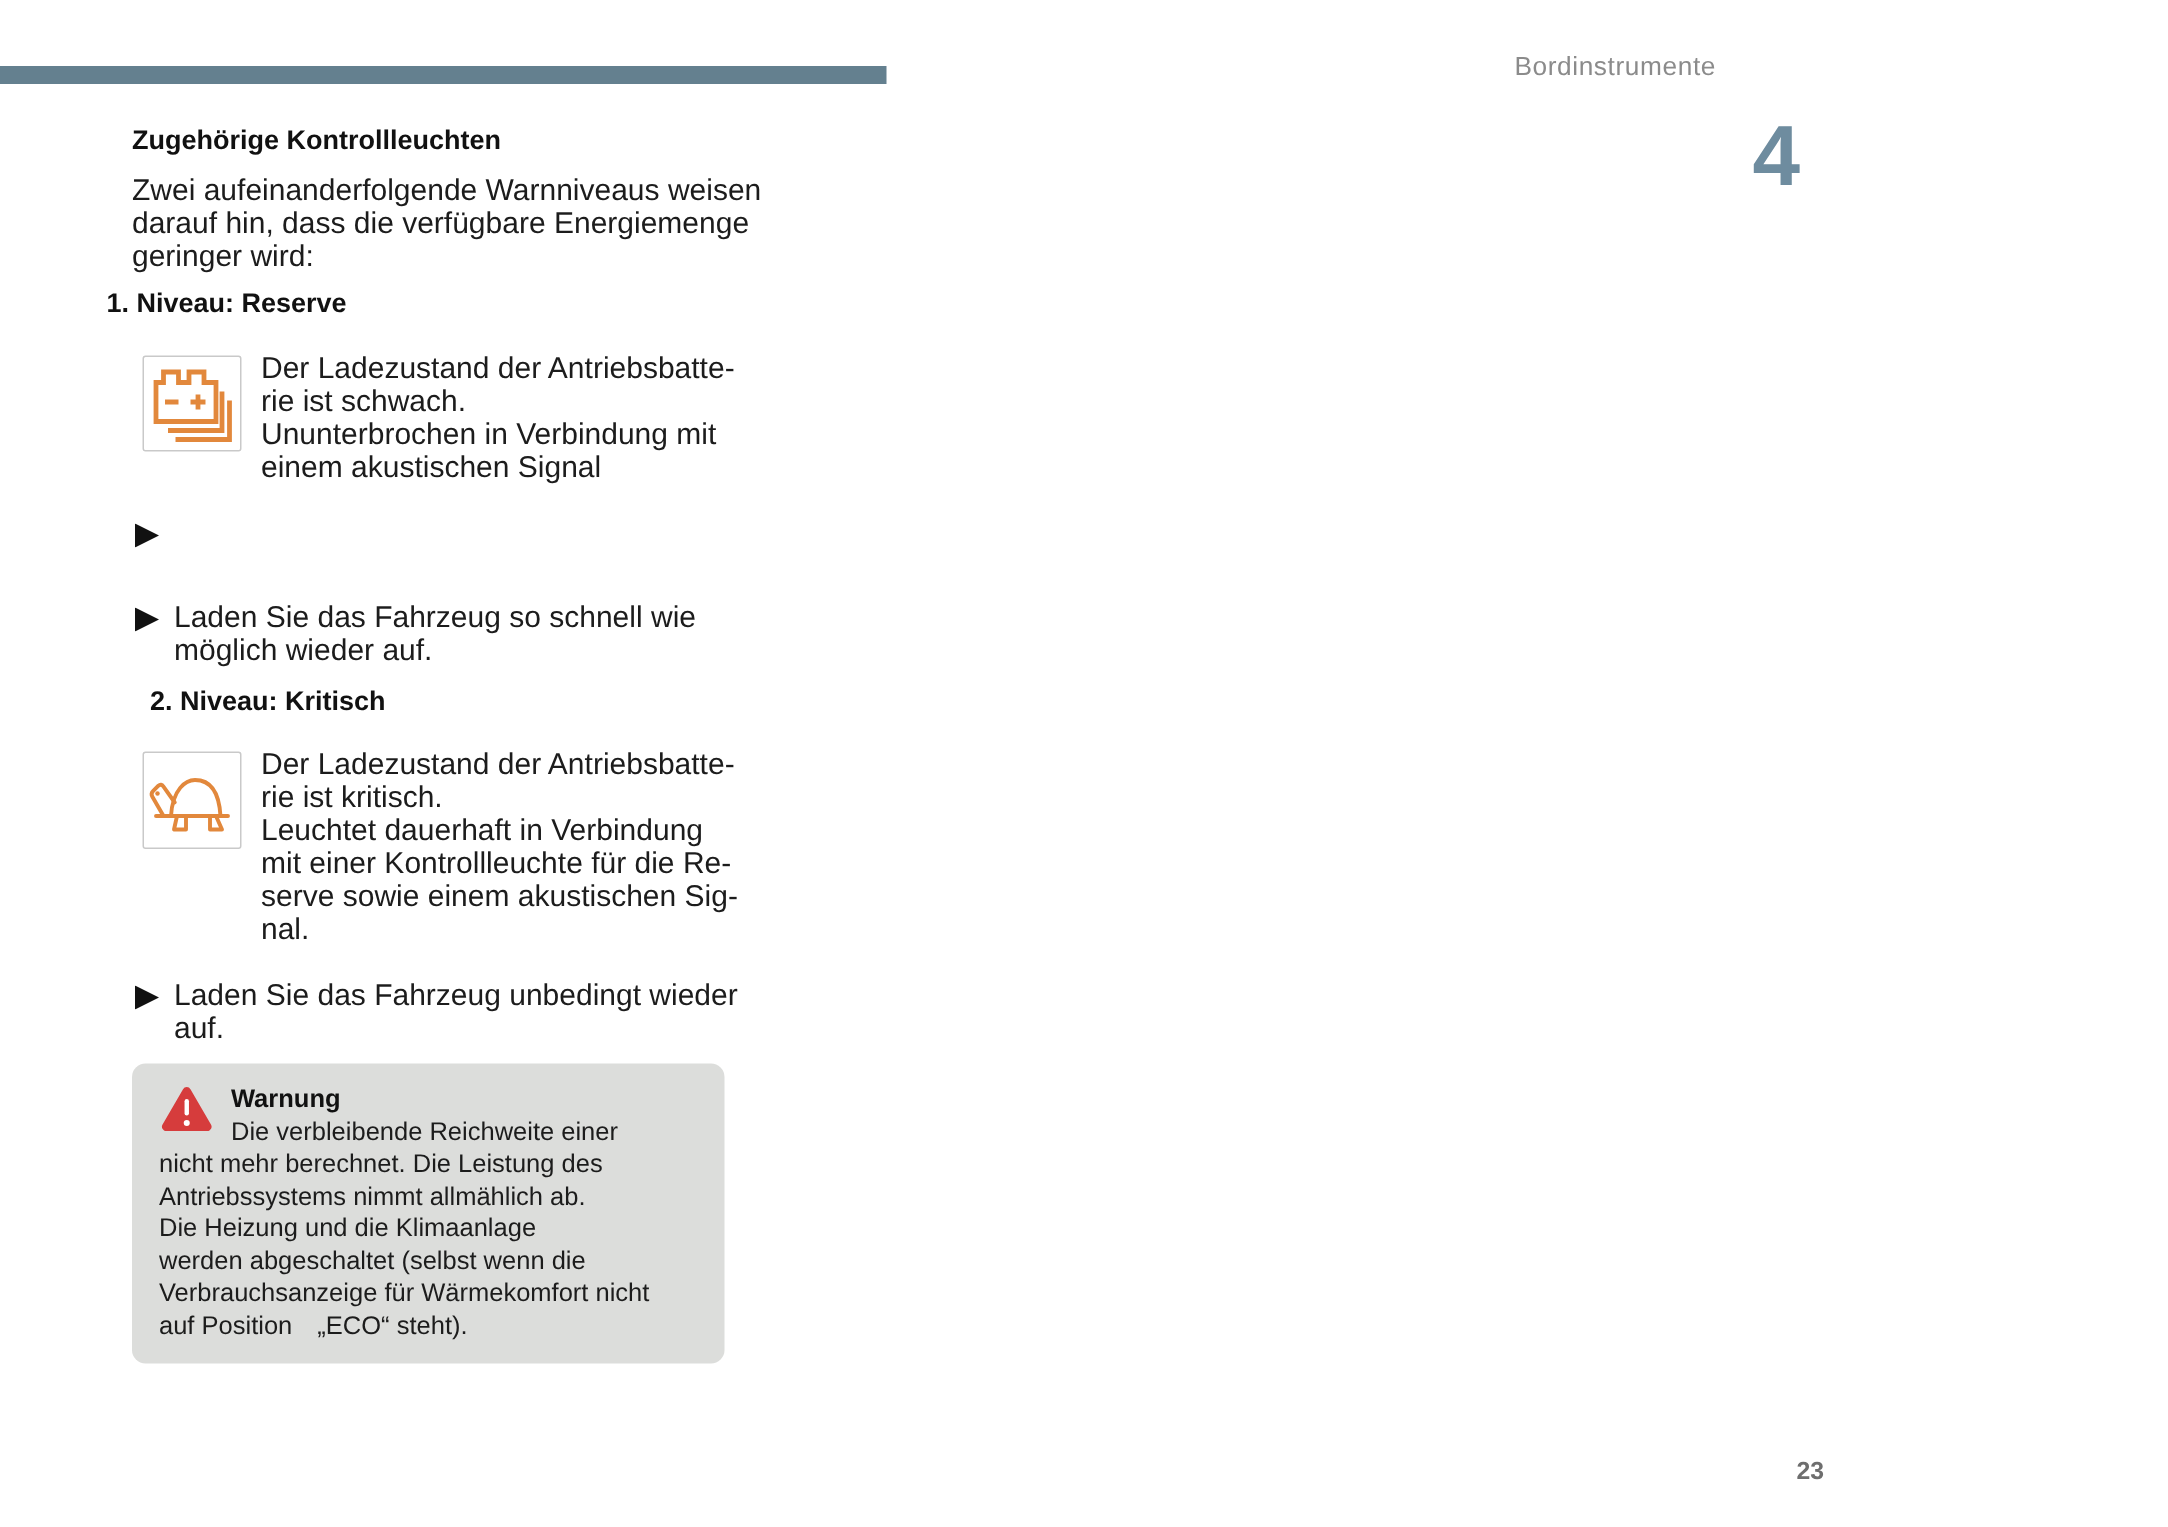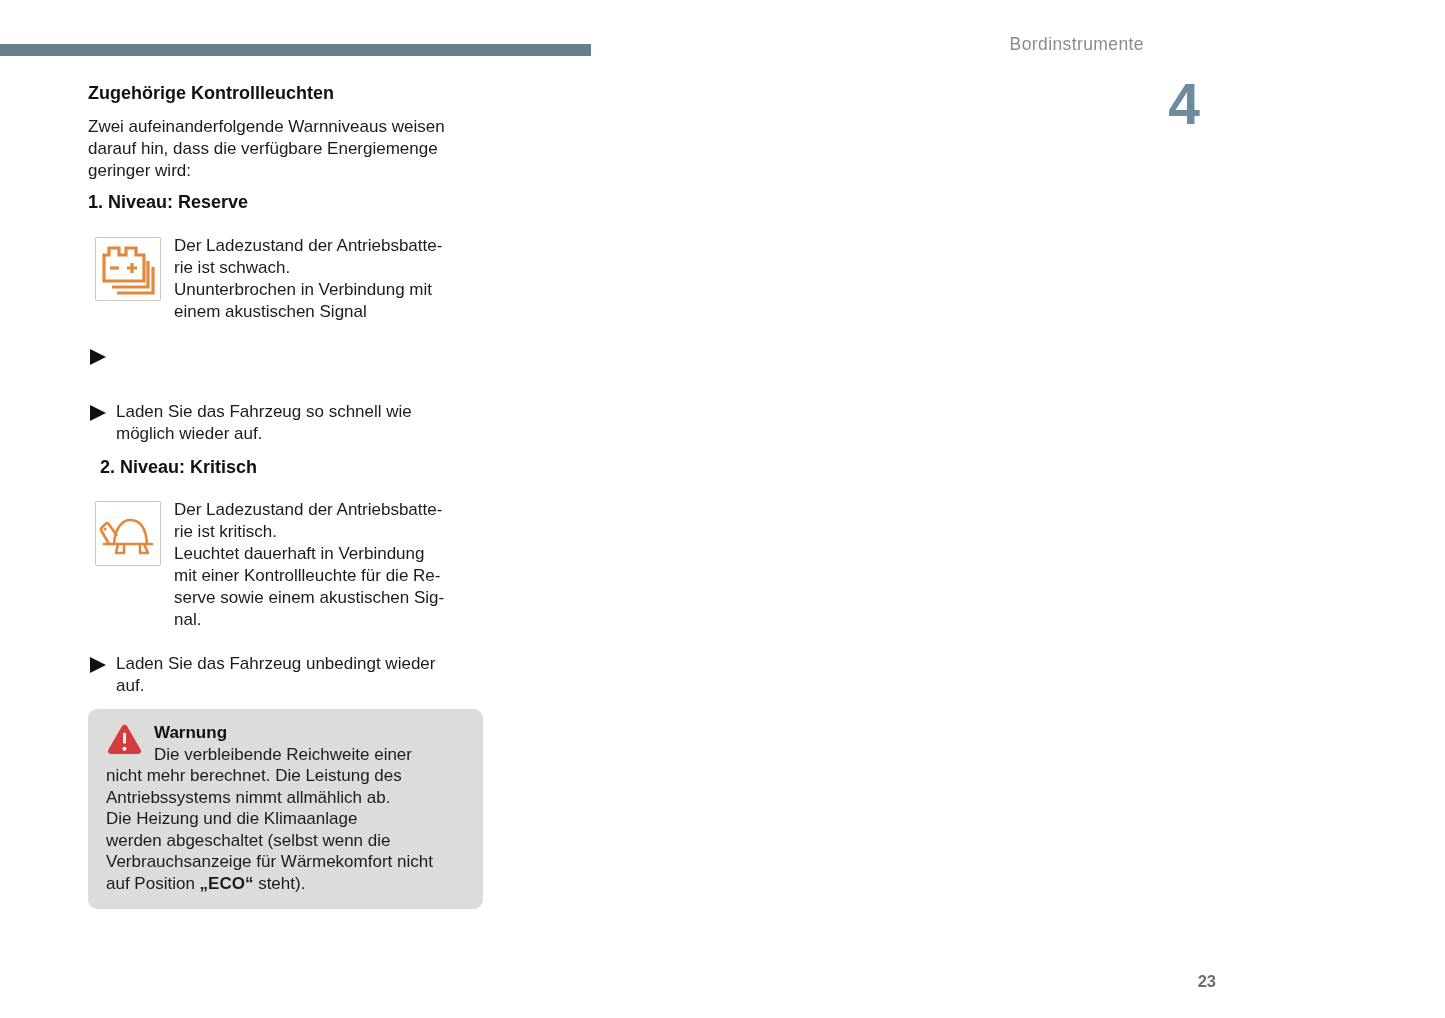--- a/index.html
+++ b/index.html
@@ -38,21 +38,21 @@
 
   
   .abs { position: absolute; }
   .h2 {
     font-size: 18px;
     font-weight: 700;
     color: #111111;
     line-height: 20px;
   }
   .body-line {
-    font-size: 17px;
+    font-size: 20px;
     line-height: 22px;
     white-space: pre;
   }
 
   
   .telltale-box {
     position: absolute;
     width: 66px;
     background: #ffffff;
     border: 1px solid #c9c9c9;
@@ -85,21 +85,21 @@
     font-size: 17px;
     font-weight: 700;
     line-height: 21.5px;
     color: #111111;
   }
   .warn-line {
     font-size: 17px;
     line-height: 21.6px;
     white-space: pre-wrap;
   }
-  .warn-line b { font-weight: 700; }
+  .warn-line b { font-weight: 400; margin-left: 12px; }
 
   .page-number {
     position: absolute;
     top: 972px; right: 36px;
     font-size: 16.5px;
     font-weight: 700;
     color: #6e6e6e;
   }
 </style>
 </head>
@@ -112,21 +112,21 @@
   <div class="chapter-number">4</div>
 
   <div class="abs h2" style="left:88px; top:83px;">Zugehörige Kontrollleuchten</div>
 
   <div class="abs" style="left:88px; top:116px;">
     <div class="body-line">Zwei aufeinanderfolgende Warnniveaus weisen</div>
     <div class="body-line">darauf hin, dass die verfügbare Energiemenge</div>
     <div class="body-line">geringer wird:</div>
   </div>
 
-  <div class="abs h2" style="left:88px; top:192px;">1. Niveau: Reserve</div>
+  <div class="abs h2" style="left:71px; top:192px;">1. Niveau: Reserve</div>
 
   <div class="telltale-box" style="left:95px; top:237px; height:64px;">
     <svg width="56" height="52" viewBox="0 0 56 52" aria-hidden="true">
       <g fill="none" stroke="#e2883c" stroke-width="3.2" stroke-linejoin="miter">
         <path d="M4,38 V12 H9 V5 H19 V12 H26 V5 H36 V12 H44 V38 Z"></path>
         <path d="M10,25 H19"></path>
         <path d="M27,25 H37 M32,20 V30"></path>
         <path d="M48,18 V44 H12"></path>
         <path d="M53,24 V50 H17"></path>
       </g>

